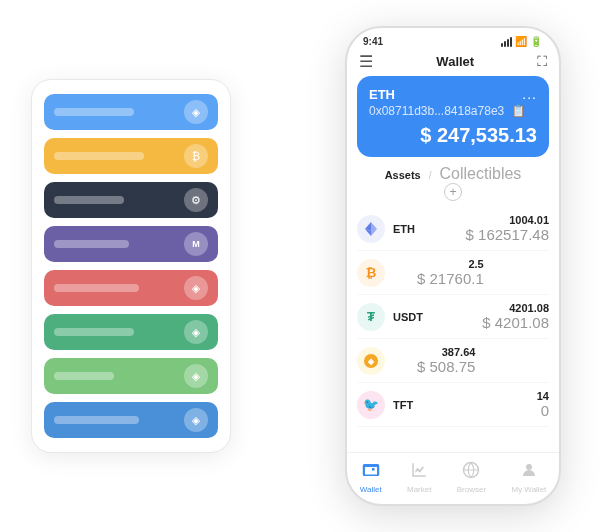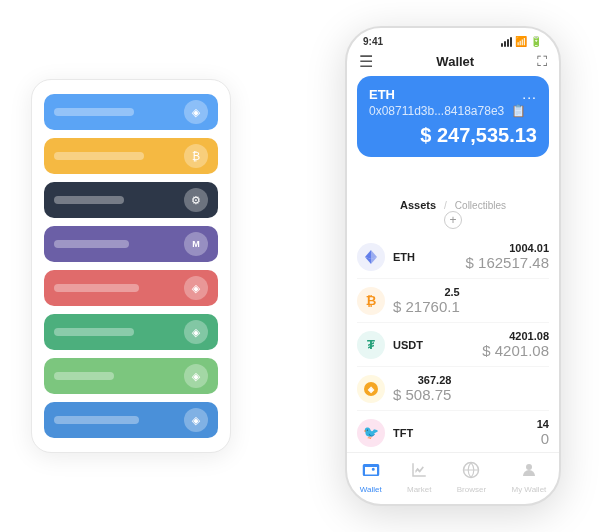--- a/index.html
+++ b/index.html
@@ -193,23 +193,22 @@
       align-items: baseline;
     }
 
     .assets-tab-active {
       font-size: 11px;
       font-weight: 700;
       color: #222;
     }
 
     .assets-tab-inactive {
-      font-size: 10px;
+      font-size: 16px;
       color: #aaa;
-      margin-top: 35px;
     }
 
     .assets-add {
       width: 18px;
       height: 18px;
       border: 1.5px solid #ccc;
       border-radius: 50%;
       display: flex;
       align-items: center;
       justify-content: center;
@@ -247,20 +246,21 @@
 
     .asset-name {
       flex: 1;
       font-size: 11px;
       font-weight: 600;
       color: #222;
     }
 
     .asset-values {
       text-align: right;
+      margin-left: 24px;
     }
 
     .asset-amount {
       font-size: 11px;
       font-weight: 600;
       color: #222;
     }
 
     .asset-usd {
       font-size: 15px;
@@ -434,21 +434,21 @@
       </div>
 
       <div class="asset-row">
         <div class="asset-icon" style="background:#FFF8E1; color:#F5A623; font-size:11px; font-weight:700;">
           <svg width="16" height="16" viewBox="0 0 32 32">
               <circle cx="16" cy="16" r="14" fill="#F5A623"></circle>
               <text x="16" y="21" text-anchor="middle" fill="white" font-size="16" font-weight="bold">◈</text>
             </svg>
         </div>
         <div class="asset-values">
-          <div class="asset-amount">367.28</div>
+          <div class="asset-amount">387.64</div>
           <div class="asset-usd">$ 508.75</div>
         </div>
       </div>
 
 
       <div class="asset-row">
         <div class="asset-icon" style="background:#FCE4F0; color:#E84393; font-size:13px;">🐦</div>
         <span class="asset-name">TFT</span>
         <div class="asset-values">
           <div class="asset-amount">14</div>

